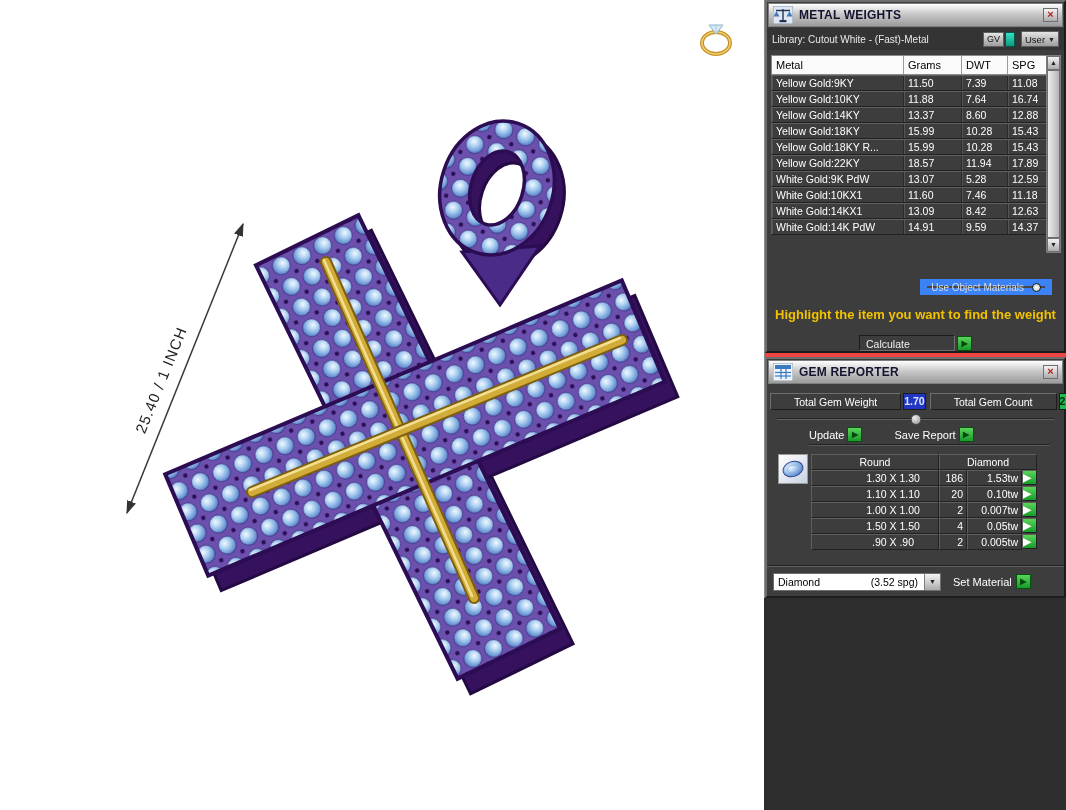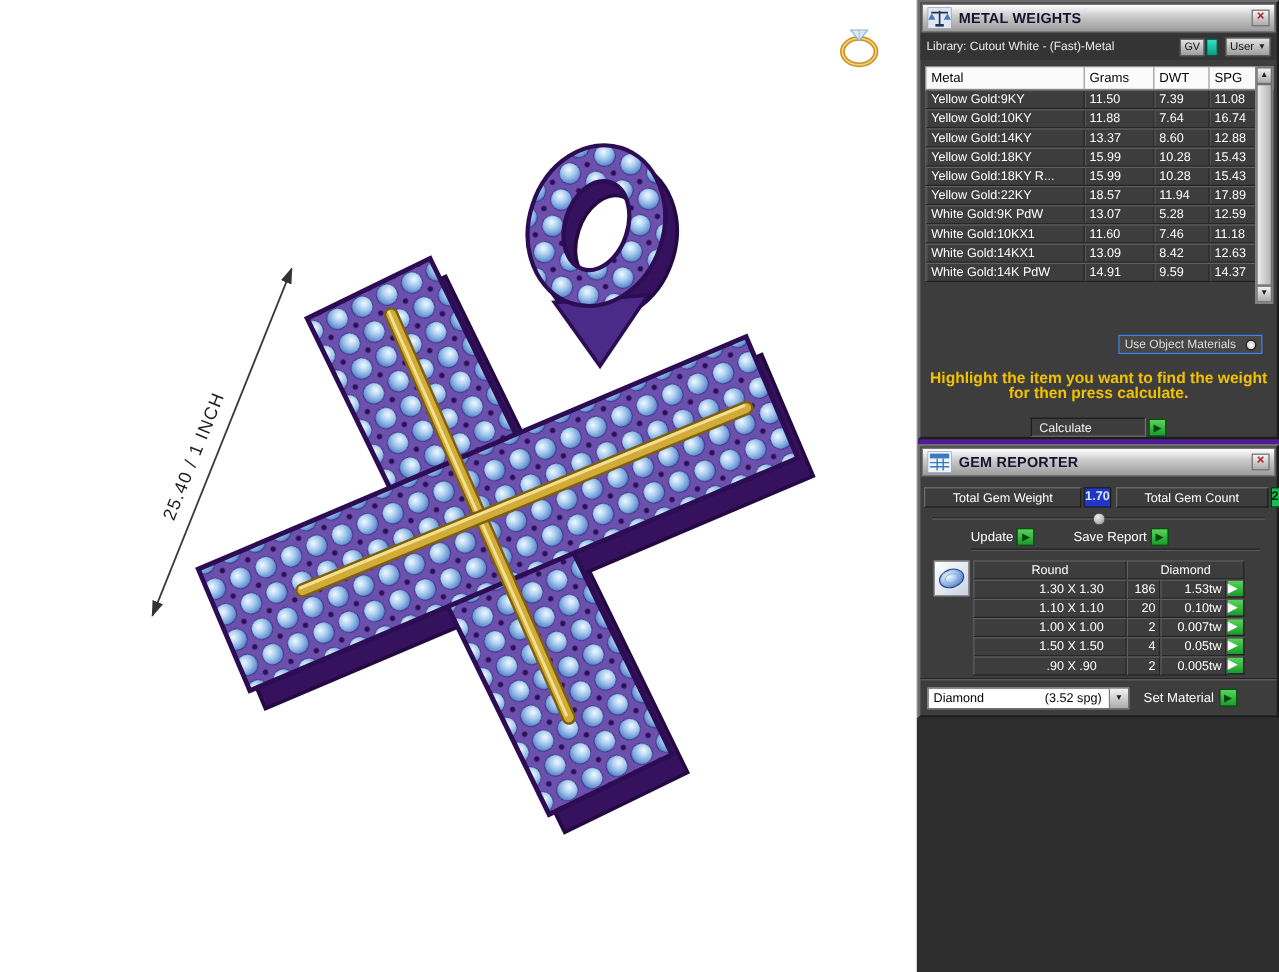--- a/index.html
+++ b/index.html
@@ -5,21 +5,21 @@
   * { margin:0; padding:0; box-sizing:border-box; }
   html,body { width:1066px; height:810px; overflow:hidden; background:#2d2d2d;
               font-family:"Liberation Sans", sans-serif; }
   .app { display:flex; width:1066px; height:810px; }
 
   
   .viewport { position:relative; width:764px; height:810px; background:#ffffff; }
   .viewport svg.render { position:absolute; left:0; top:0; }
 
   
-  .side { width:302px; height:598px; background:#4c1d95; display:flex; flex-direction:column;
+  .side { width:302px; height:598px; background:#ef4444; display:flex; flex-direction:column;
           border-left:1px solid #8a8a8a; }
   .panel { position:relative; background:#3d3d3d; border:2px solid;
            border-color:#6e6e6e #1c1c1c #1c1c1c #6e6e6e; width:100%; }
   .panel.mw { height:377px; }
   .panel.gr { height:429px; margin-top:4px; display:flex; flex-direction:column; }
 
   .titlebar { height:24px; margin:1px; background:linear-gradient(#ffffff,#c9c9c9 45%,#9b9b9b);
               display:flex; align-items:center; padding:0 4px; border:1px solid #7d7d7d; }
   .ticon { width:20px; height:18px; margin-right:6px; flex:0 0 auto; }
   .ttext { font-weight:bold; font-size:12px; color:#141430; flex:1; letter-spacing:0.2px; }
@@ -57,21 +57,21 @@
   .vscroll { position:absolute; top:0; right:0; width:15px; height:198px;
              background:#b5b5b5; border:1px solid #7d7d7d;
              display:flex; flex-direction:column; }
   .varrow { height:14px; background:linear-gradient(#f4f4f4,#ababab); border:1px solid #6f6f6f;
             font-size:7px; color:#222; text-align:center; line-height:12px; cursor:pointer; }
   .vthumb { flex:1; background:linear-gradient(90deg,#ededed,#b4b4b4); border:1px solid #6f6f6f;
             cursor:pointer; }
 
   
   .uomrow { display:flex; justify-content:flex-end; margin:26px 12px 0 0; }
-  .uom { display:flex; align-items:center; height:16px; border:1px solid #3b82f6;
+  .uom { display:flex; align-items:center; height:16px; border:7px solid #3b82f6;
          background:#474747; color:#dcdcdc; font-size:10px; padding:0 4px; cursor:pointer; }
   .radio { width:9px; height:9px; border-radius:50%; background:radial-gradient(#fff,#bbb);
            border:1px solid #1d1d1d; margin-left:8px; }
 
   .instruction { margin-top:13px; text-align:center; color:#f2c200; font-weight:bold;
                  font-size:13px; line-height:13px; }
 
   .calcrow { display:flex; justify-content:center; align-items:center; margin-top:14px; gap:2px; }
   .calcbtn { width:96px; height:16px; background:#3d3d3d; border:1px solid;
              border-color:#1c1c1c #6e6e6e #6e6e6e #1c1c1c; color:#efefef; font-size:10.5px;
@@ -310,21 +310,20 @@
 
       <div class="uomrow">
         <div class="uom">
           <span>Use Object Materials</span>
           <span class="radio"></span>
         </div>
       </div>
 
       <div class="instruction">
         <div>Highlight the item you want to find the weight</div>
-        <div>for then press calculate.</div>
       </div>
 
       <div class="calcrow">
         <button class="calcbtn">Calculate</button>
         <span class="greenbtn">▶</span>
       </div>
     </div>
 
     <div class="panel gr">
       <div class="titlebar">

